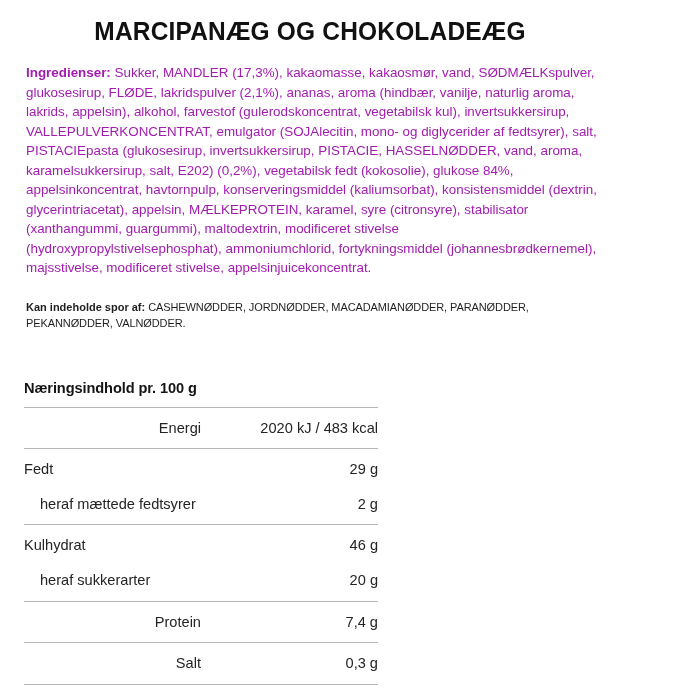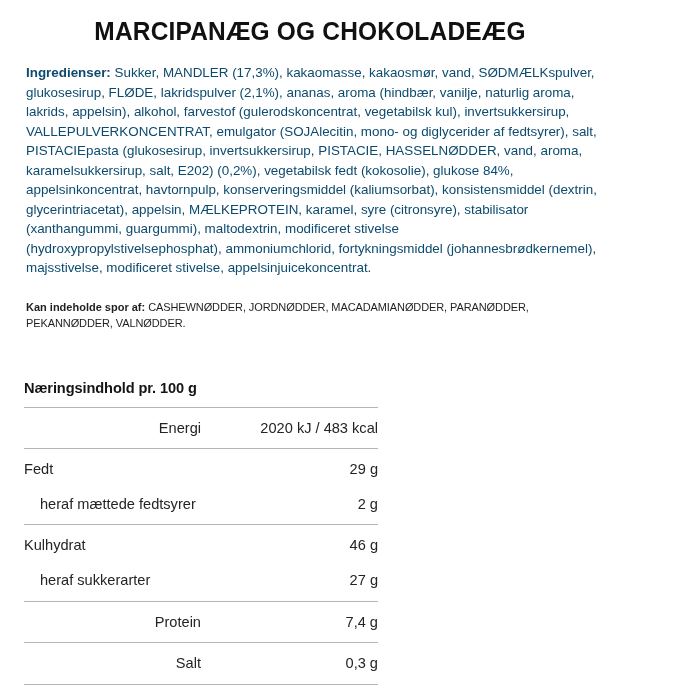--- a/index.html
+++ b/index.html
@@ -38,21 +38,21 @@
     transform: scaleX(0.96);
   }
 
   
   .ingredients-block {
     padding: 18px 22px 0 26px;
   }
   .ingredients-text {
     font-size: 13.4px;
     line-height: 1.455;
-    color: #0c4a6e;
+    color: #a21caf;
     text-align: left;
     margin: 0;
   }
   .ingredients-text .lead {
     font-weight: 700;
   }
 
   .traces-text {
     font-size: 11px;
     line-height: 1.5;
@@ -199,21 +199,21 @@
           </tr>
 
           <tr class="group">
             <td colspan="2">
               <div class="sub-line" style="margin-top:0">
                 <span>Kulhydrat</span>
                 <span>46 g</span>
               </div>
               <div class="sub-line">
                 <span class="sub-name">heraf sukkerarter</span>
-                <span>27 g</span>
+                <span>20 g</span>
               </div>
             </td>
           </tr>
 
           <tr class="group">
             <td class="name">Protein</td>
             <td class="value">7,4 g</td>
           </tr>
 
           <tr class="group last">

